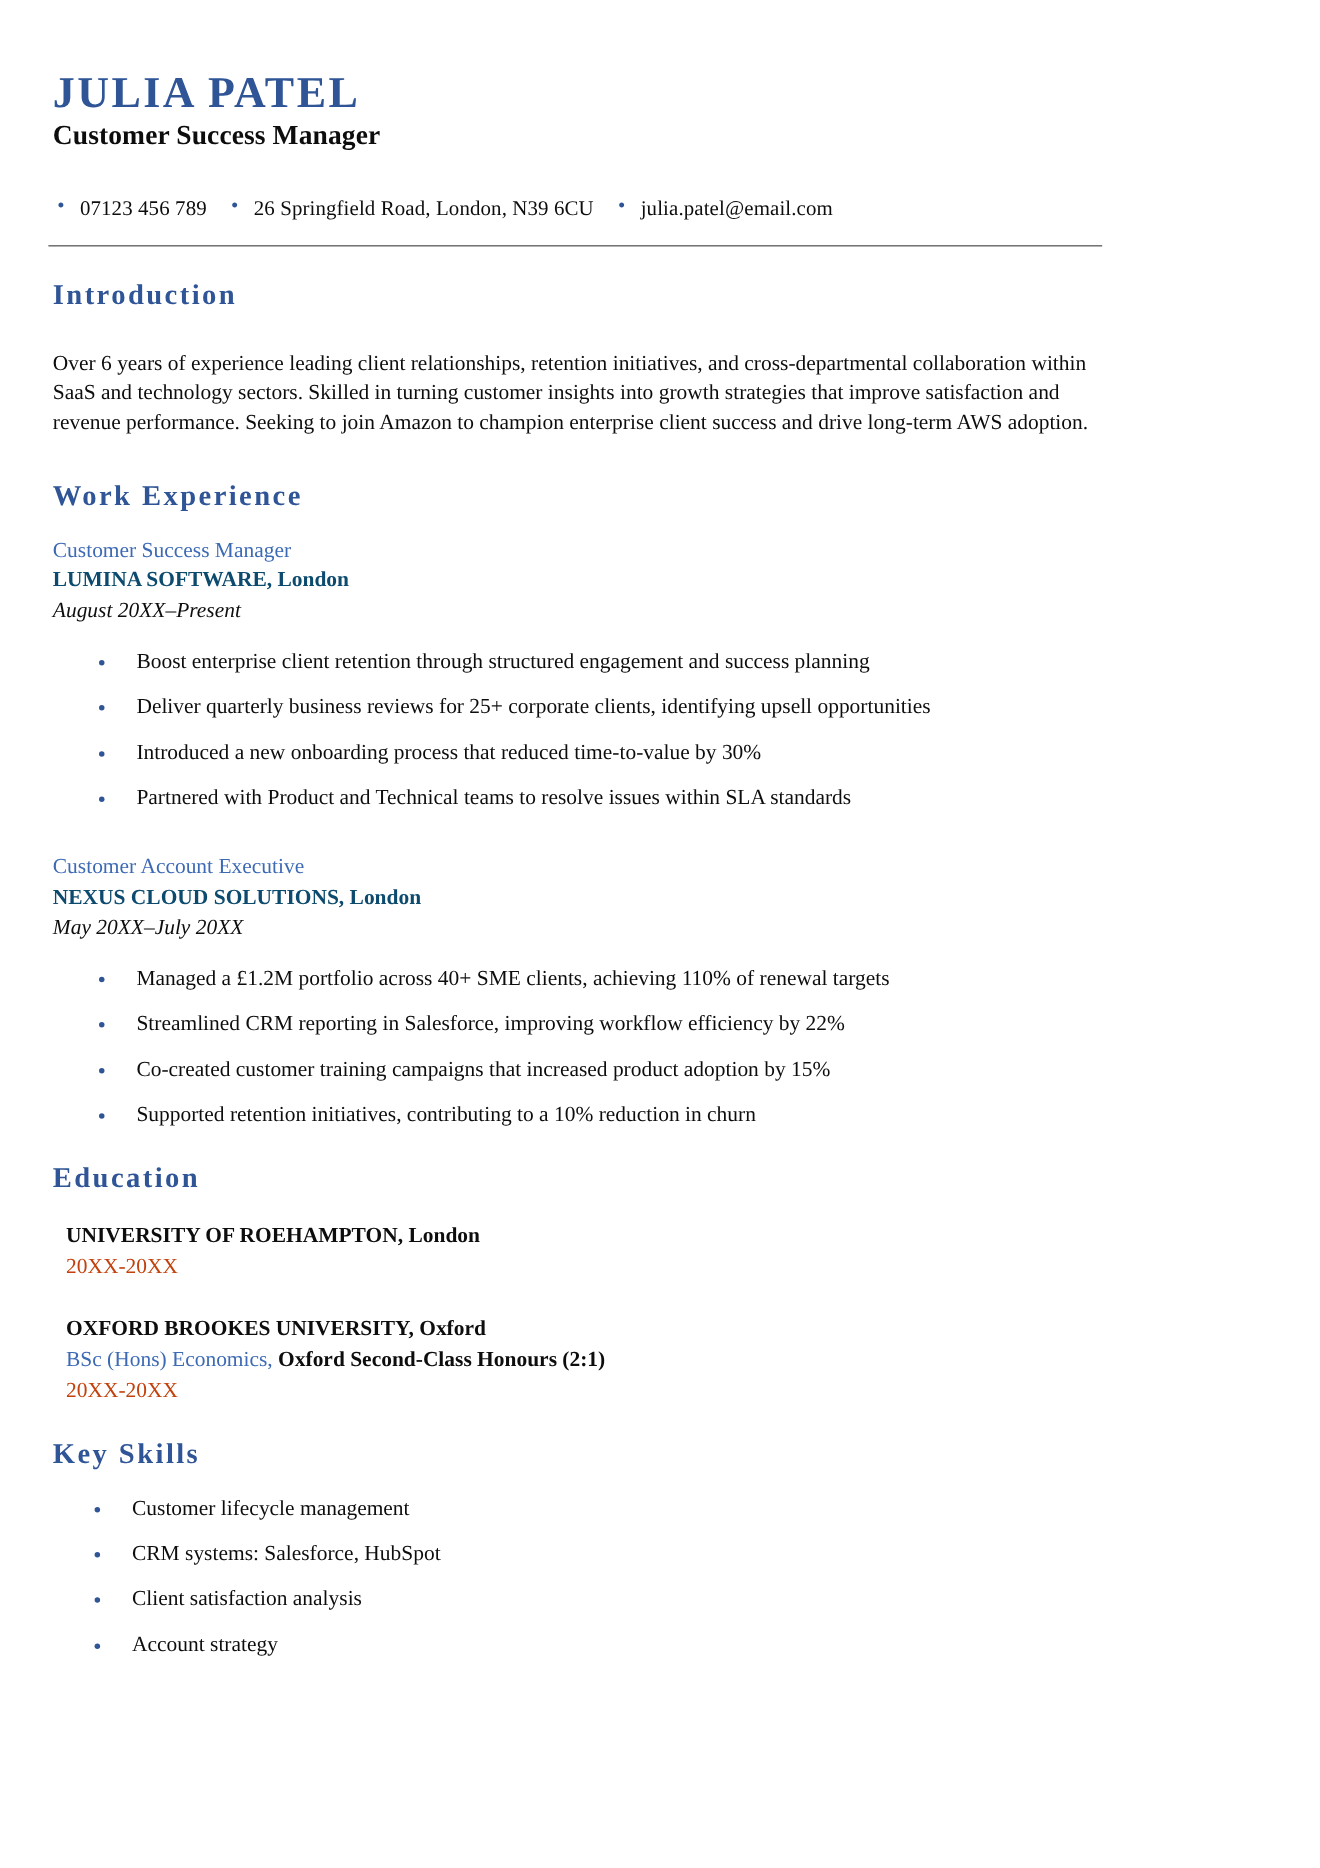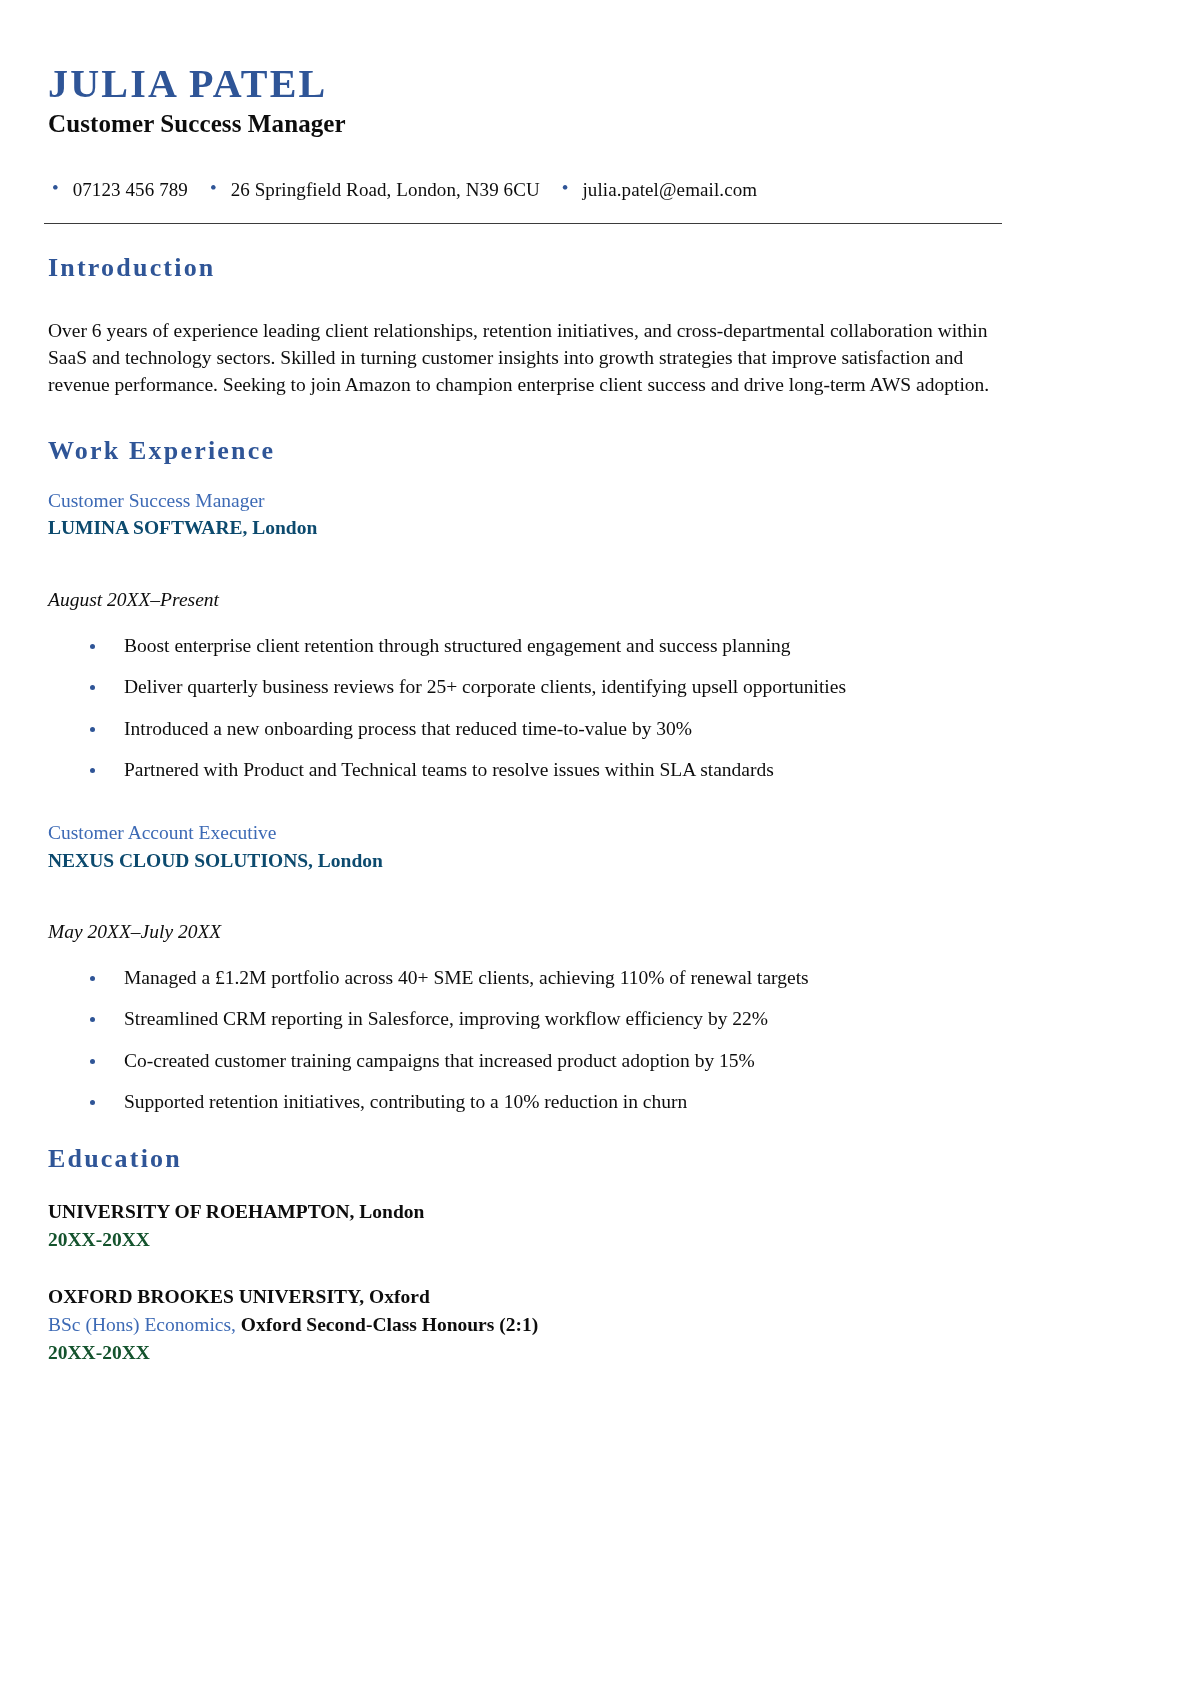--- a/index.html
+++ b/index.html
@@ -99,21 +99,20 @@
     font-size: 19.5px;
     font-weight: bold;
     color: #0c4a6e;
     line-height: 1.4;
   }
   .job-dates {
     font-size: 19.5px;
     font-style: italic;
     color: #0d0d0d;
     line-height: 1.4;
-    margin-top: 44px;
   }
 
   ul.bullets {
     list-style: none;
     margin: 20px 0 0 0;
     padding: 0;
   }
   ul.bullets li {
     position: relative;
     font-size: 19.5px;
@@ -128,39 +127,38 @@
     position: absolute;
     left: 42px;
     top: 11px;
     width: 5px;
     height: 5px;
     border-radius: 50%;
     background: #2f5597;
   }
 
   
-  .edu-block { margin: 22px 0 0 4px; }
+  .edu-block { margin: 22px 0 0 16px; }
   .edu-block.second { margin-top: 30px; }
   .edu-school {
     font-size: 19.5px;
     font-weight: bold;
     color: #0d0d0d;
     line-height: 1.42;
   }
   .edu-degree-line {
     font-size: 19.5px;
     line-height: 1.42;
   }
   .edu-degree { color: #3d6ab5; }
   .edu-grade { color: #0d0d0d; font-weight: bold; }
   .edu-years {
     font-size: 19.5px;
-    color: #14532d;
+    color: #c2410c;
     line-height: 1.42;
-    font-weight: bold;
   }
 
   
   ul.skills {
     list-style: none;
     margin: 20px 0 0 0;
     padding: 0;
   }
   ul.skills li {
     position: relative;
@@ -254,14 +252,23 @@
     <div class="edu-block second">
       <div class="edu-school">OXFORD BROOKES UNIVERSITY, Oxford</div>
       <div class="edu-degree-line">
         <span class="edu-degree">BSc (Hons) Economics,</span>
         <span class="edu-grade">Oxford Second-Class Honours (2:1)</span>
       </div>
       <div class="edu-years">20XX-20XX</div>
     </div>
   </div>
 
+  <div>
+    <h3 class="section-heading">Key Skills</h3>
+    <ul class="skills">
+      <li>Customer lifecycle management</li>
+      <li>CRM systems: Salesforce, HubSpot</li>
+      <li>Client satisfaction analysis</li>
+      <li>Account strategy</li>
+    </ul>
+  </div>
 
 </div>
 
 </body></html>

